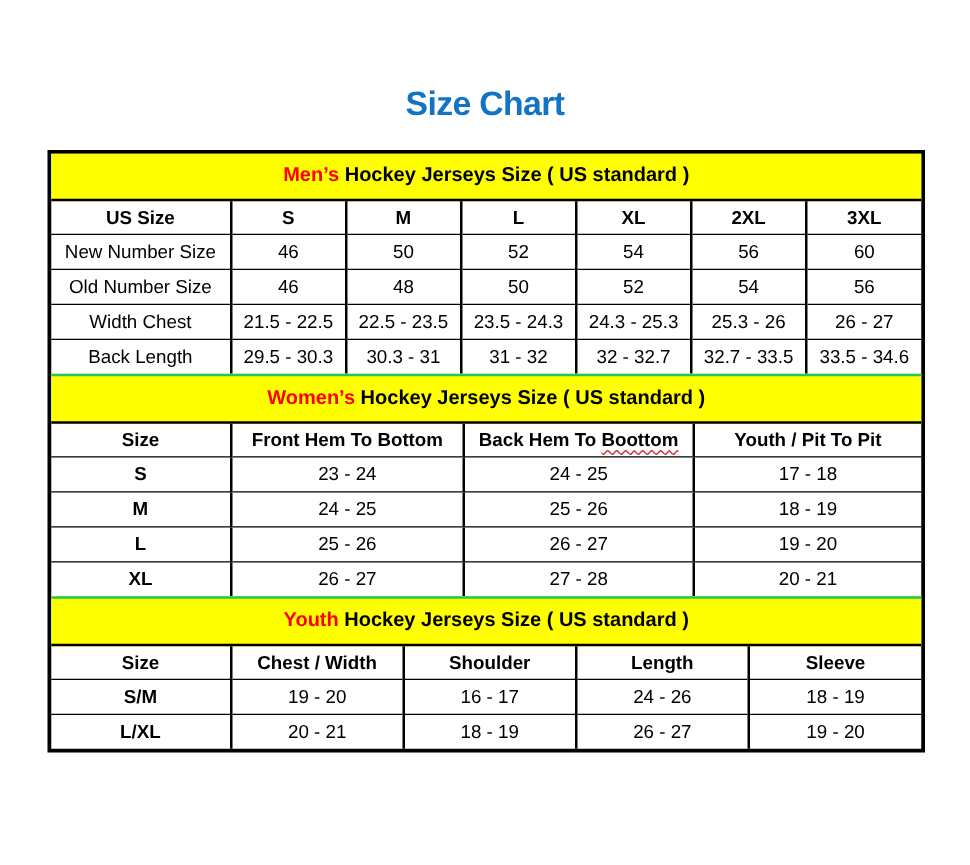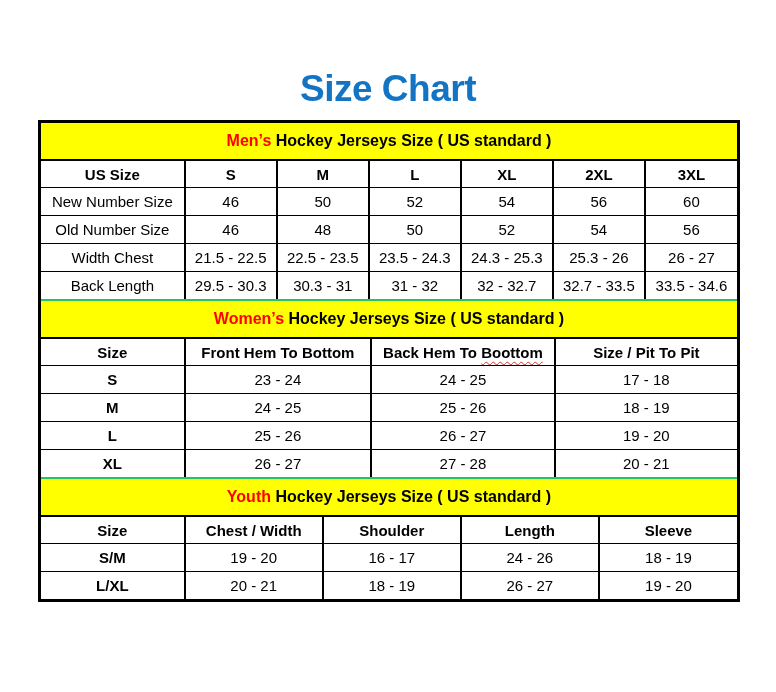--- a/index.html
+++ b/index.html
@@ -14,21 +14,21 @@
     height: 692px;
     background: #ffffff;
     overflow: hidden;
   }
   .title {
     position: absolute;
     top: 68px;
     left: 0;
     width: 776px;
     text-align: center;
-    font-size: 37px;
+    font-size: 27px;
     font-weight: 700;
     letter-spacing: -0.5px;
     color: #1374C4;
   }
   .chart {
     position: absolute;
     left: 38px;
     top: 120px;
     width: 702px;
     box-sizing: border-box;
@@ -153,21 +153,21 @@
     </section>
 
     <section class="sec-womens">
       <div class="banner"><span class="hl">Women’s</span><span> Hockey Jerseys Size ( US standard )</span></div>
       <table>
           <thead>
             <tr>
               <th>Size</th>
               <th>Front Hem To Bottom</th>
               <th>Back Hem To <span class="misspell">Boottom</span></th>
-              <th>Size / Pit To Pit</th>
+              <th>Youth / Pit To Pit</th>
             </tr>
           </thead>
           <tbody>
             <tr>
               <td class="bold">S</td>
               <td>23 - 24</td>
               <td>24 - 25</td>
               <td>17 - 18</td>
             </tr>
             <tr>

